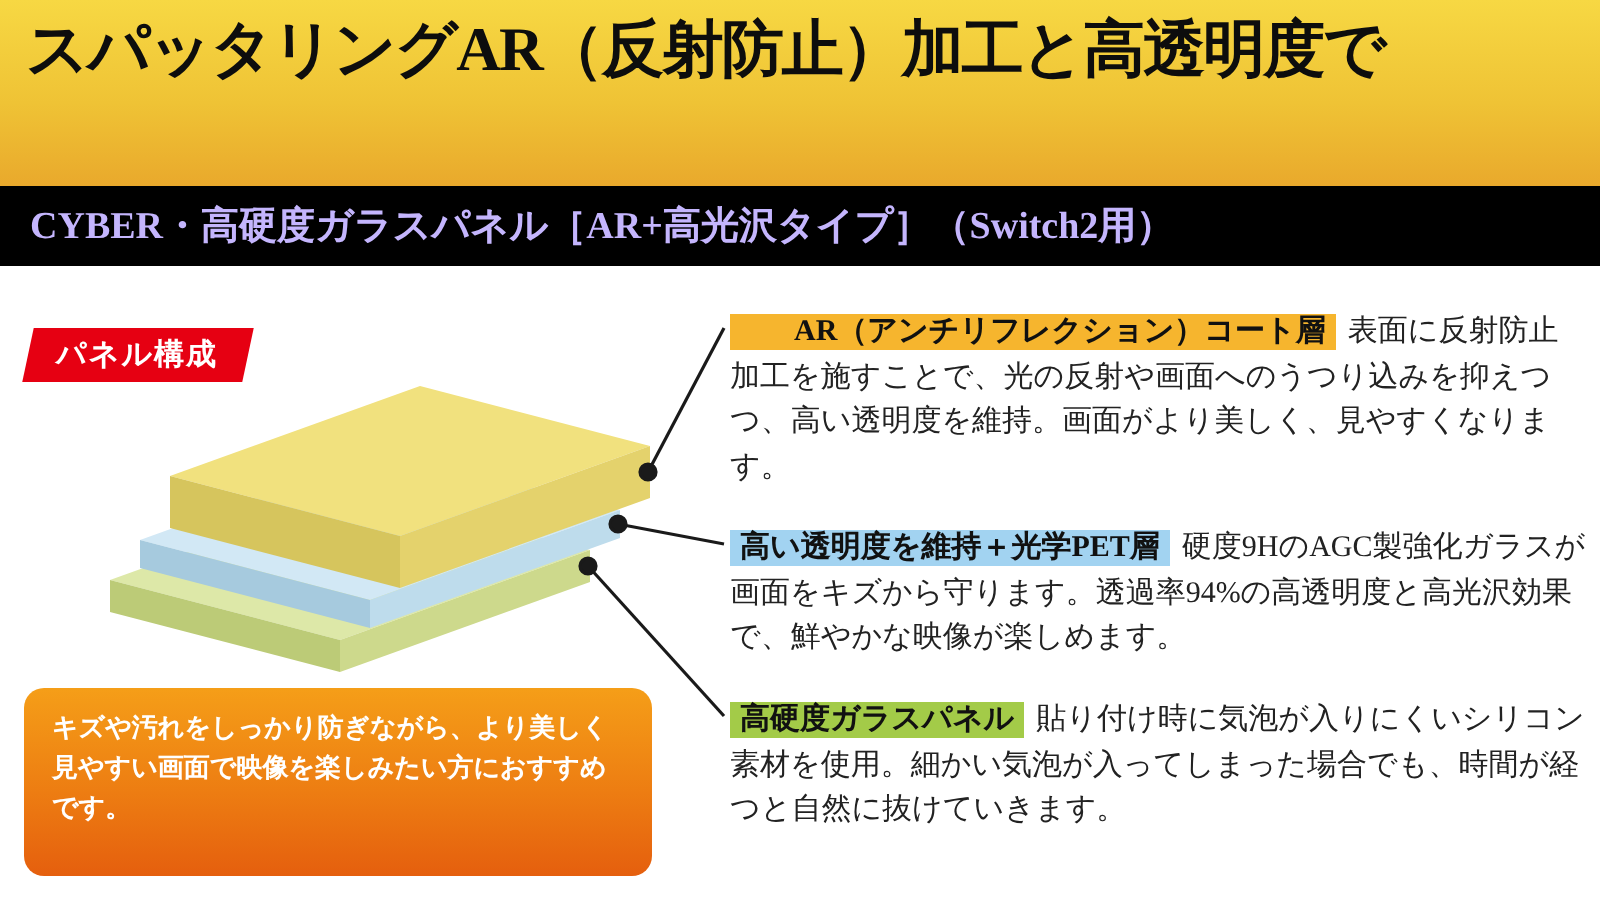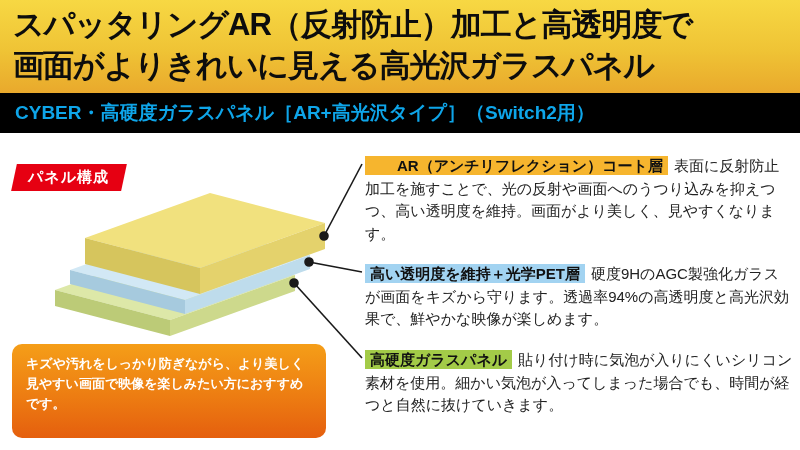--- a/index.html
+++ b/index.html
@@ -1,39 +1,39 @@
 <!DOCTYPE html>
 <html lang="ja"><head>
 <meta charset="utf-8">
 <style>
   html,body{margin:0;padding:0;}
   body{
     width:800px;height:450px;overflow:hidden;background:#ffffff;
     font-family:"Liberation Sans","DejaVu Sans",sans-serif;
     -webkit-font-smoothing:antialiased;
   }
-  .page{position:relative;width:800px;height:318px;background:#fff;}
+  .page{position:relative;width:800px;height:318px;background:#fff;font-family:Liberation Serif, serif;}
 
   
   .banner{
     width:800px;height:93px;box-sizing:border-box;
     background:linear-gradient(180deg,#f7d843 0%,#efc335 55%,#e9a92c 100%);
     padding:5px 0 0 13px;
   }
   .banner .line{
     font-size:31px;font-weight:900;color:#0d0d0d;line-height:1.32;
     letter-spacing:-1px;white-space:nowrap;
   }
 
   
   .product-bar{
     width:800px;height:40px;background:#000;display:flex;align-items:center;
     padding-left:15px;box-sizing:border-box;
   }
-  .product-bar span{color:#0ea5e9;font-size:19px;font-weight:700;letter-spacing:0px;white-space:nowrap;}
+  .product-bar span{color:#c4b5fd;font-size:19px;font-weight:700;letter-spacing:0px;white-space:nowrap;}
 
   
   .content{position:relative;width:800px;height:317px;background:#fff;}
   .diagram-svg{position:absolute;left:0;top:0;width:800px;height:317px;}
 
   .badge{
     position:absolute;left:14px;top:31px;width:110px;height:27px;
     display:flex;align-items:center;justify-content:center;
     transform:skewX(-12deg);
   }
@@ -58,21 +58,20 @@
   }
   .recommend p{margin:0;color:#fff;font-size:13px;font-weight:700;line-height:1.55;}
 </style>
 </head>
 <body>
 
 <div class="page">
 
   <header class="banner">
     <div class="line">スパッタリングAR（反射防止）加工と高透明度で</div>
-    <div class="line">画面がよりきれいに見える高光沢ガラスパネル</div>
   </header>
 
   <div class="product-bar">
     <span>CYBER・高硬度ガラスパネル［AR+高光沢タイプ］（Switch2用）</span>
   </div>
 
   <main class="content">
 
     <svg class="diagram-svg" viewBox="0 0 800 317" xmlns="http://www.w3.org/2000/svg" aria-hidden="true">
 

